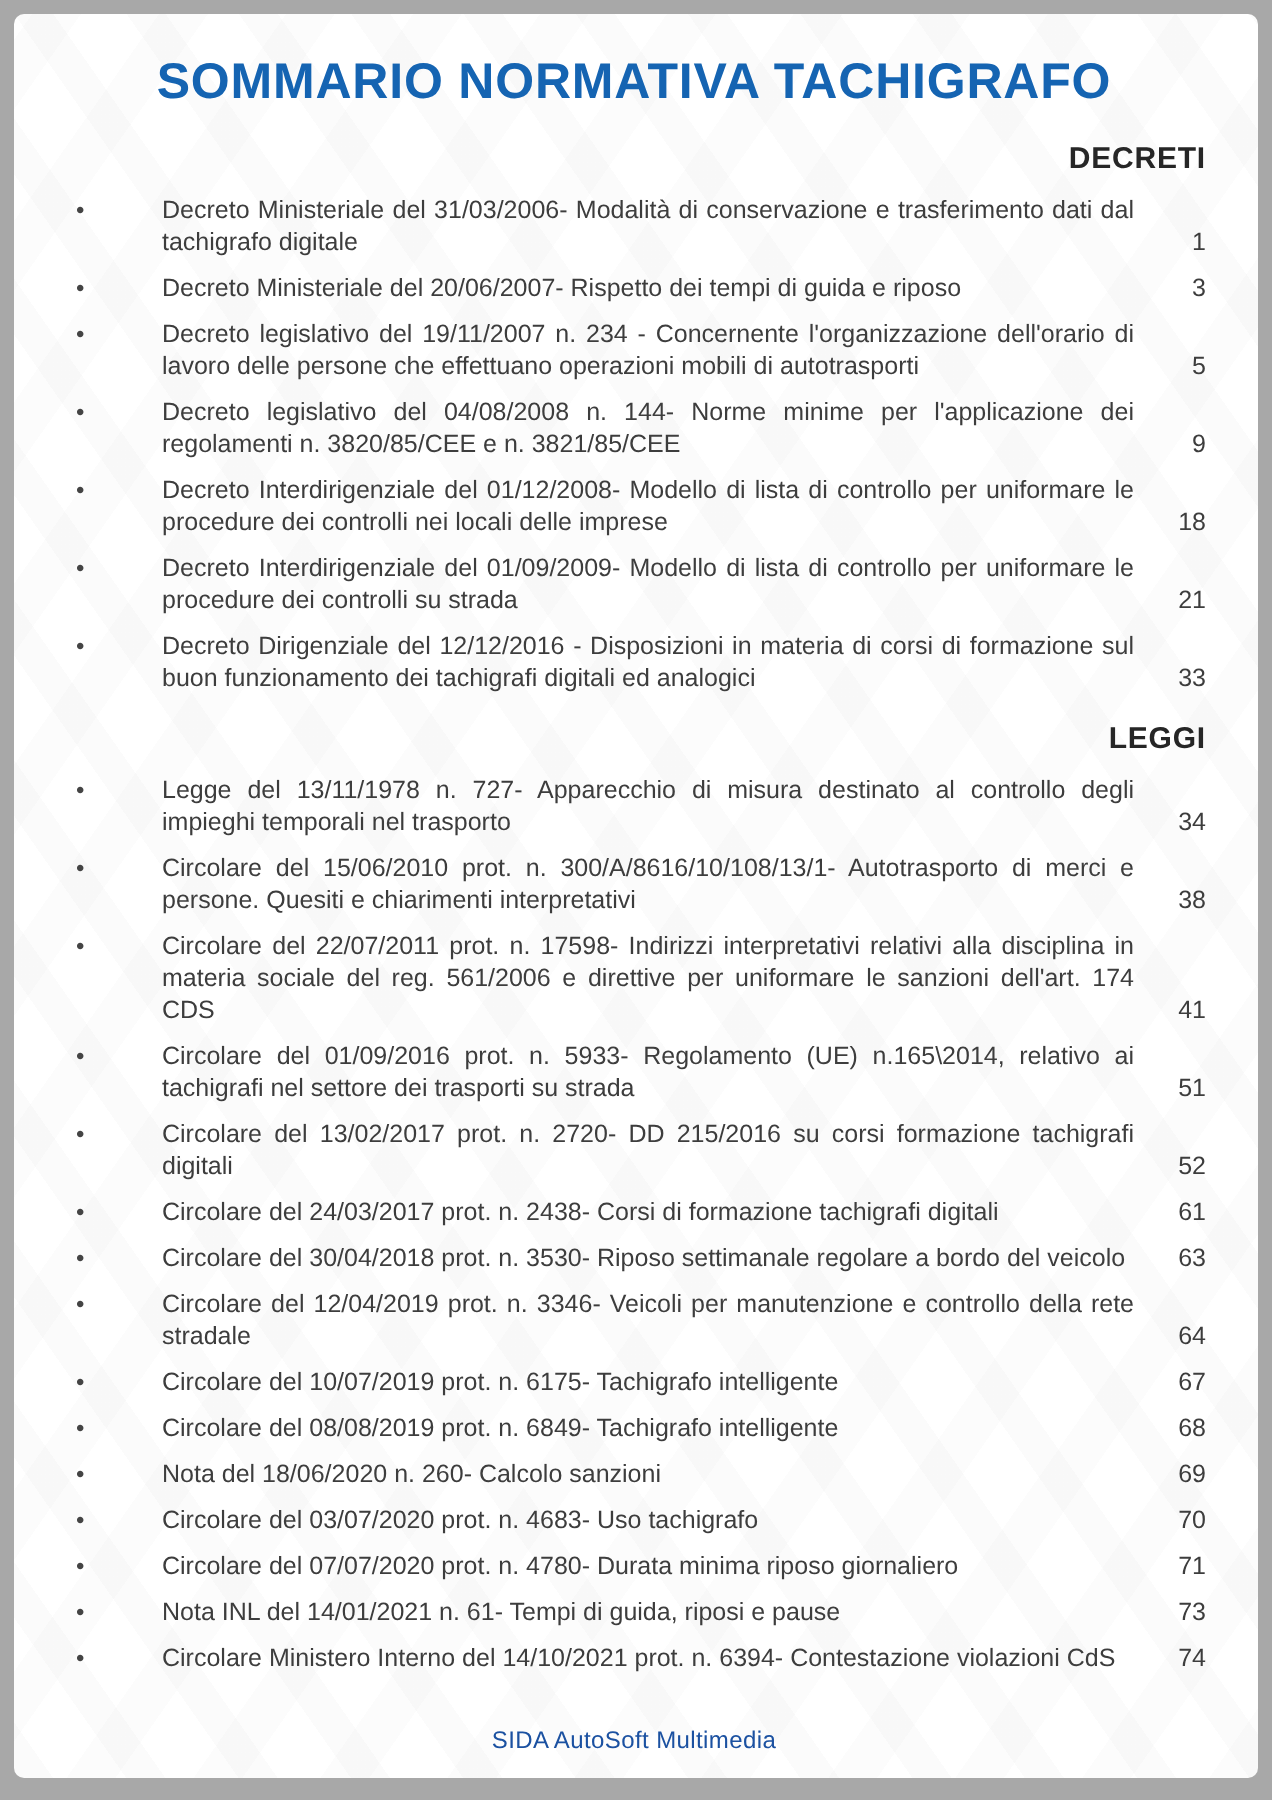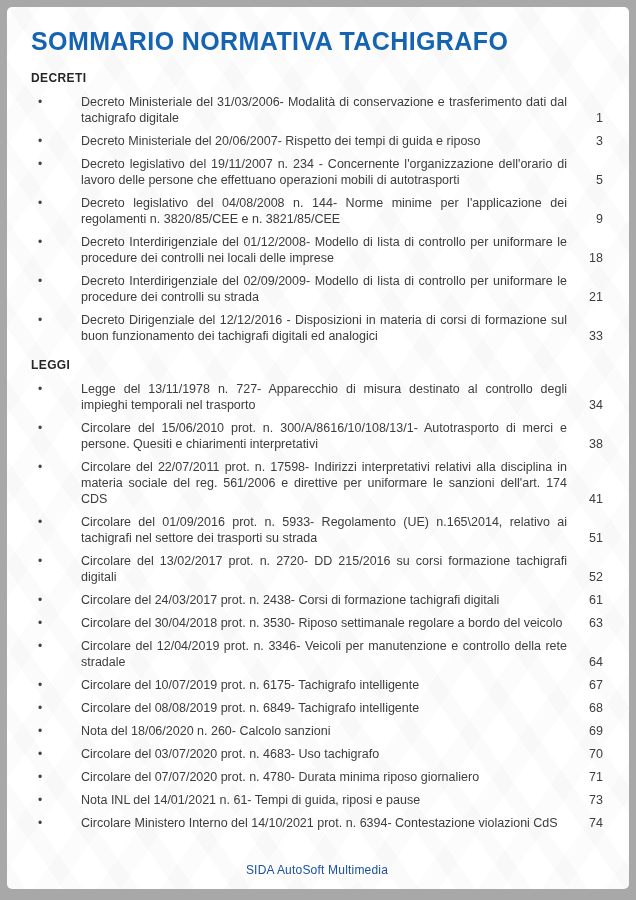--- a/index.html
+++ b/index.html
@@ -16,30 +16,31 @@
     background-image:
       repeating-linear-gradient(55deg, rgba(0,0,0,0.016) 0 16px, rgba(0,0,0,0) 16px 46px),
       repeating-linear-gradient(-55deg, rgba(0,0,0,0.012) 0 20px, rgba(0,0,0,0) 20px 52px);
     border-radius: 5px;
     padding: 18px 26px 8px 24px;
     display: flex;
     flex-direction: column;
     overflow: hidden;
   }
   h1.doc-title {
+    text-align: center;
     color: var(--title-blue, #1564b2);
     font-size: 25px;
     font-weight: bold;
     letter-spacing: 0.4px;
     margin: 2px 0 10px 0;
   }
   h2.section-heading {
-    text-align: left;
+    text-align: right;
     color: #262626;
-    font-size: 12px;
+    font-size: 15px;
     font-weight: bold;
     letter-spacing: 0.4px;
     margin: 14px 0 9px 0;
   }
   section:first-child h2.section-heading { margin-top: 5px; }
   ul.toc { list-style: none; }
   ul.toc li {
     display: flex;
     align-items: flex-start;
     margin-bottom: 7px;
@@ -104,21 +105,21 @@
             <span class="txt">Decreto legislativo del 04/08/2008 n. 144- Norme minime per l'applicazione dei regolamenti n. 3820/85/CEE e n. 3821/85/CEE</span>
             <span class="pg">9</span>
           </li>
           <li>
             <span class="bullet">•</span>
             <span class="txt">Decreto Interdirigenziale del 01/12/2008- Modello di lista di controllo per uniformare le procedure dei controlli nei locali delle imprese</span>
             <span class="pg">18</span>
           </li>
           <li>
             <span class="bullet">•</span>
-            <span class="txt">Decreto Interdirigenziale del 02/09/2009- Modello di lista di controllo per uniformare le procedure dei controlli su strada</span>
+            <span class="txt">Decreto Interdirigenziale del 01/09/2009- Modello di lista di controllo per uniformare le procedure dei controlli su strada</span>
             <span class="pg">21</span>
           </li>
           <li>
             <span class="bullet">•</span>
             <span class="txt">Decreto Dirigenziale del 12/12/2016 - Disposizioni in materia di corsi di formazione sul buon funzionamento dei tachigrafi digitali ed analogici</span>
             <span class="pg">33</span>
           </li>
         </ul>
       </section>
       <section>

